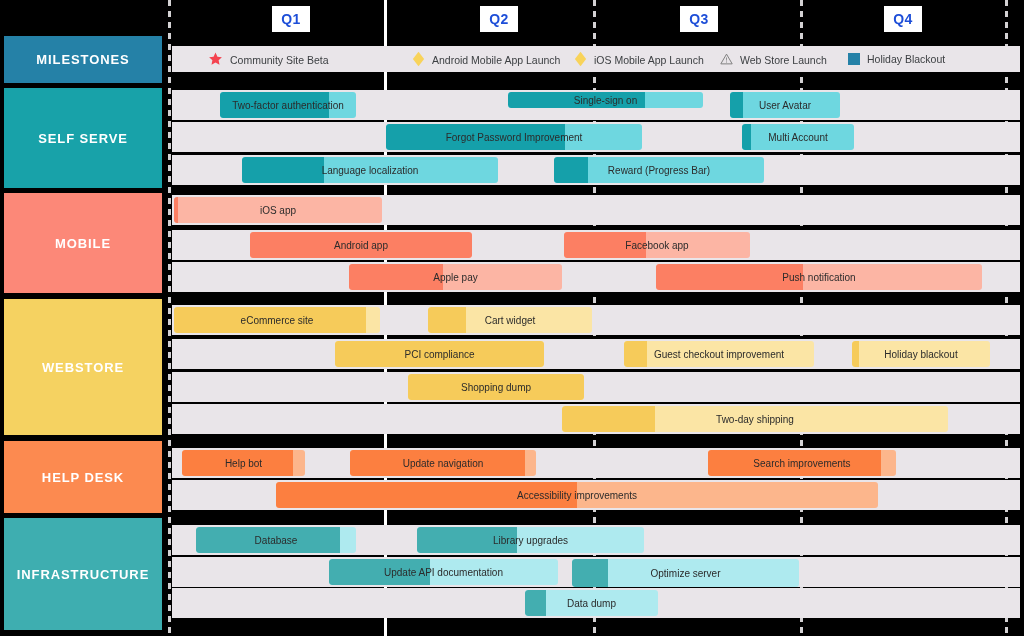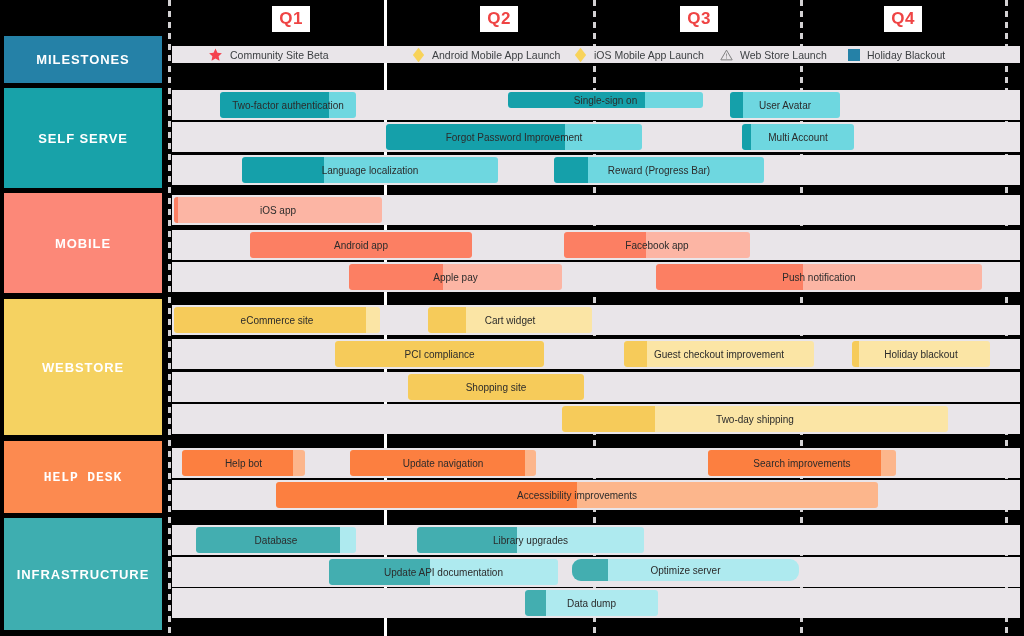--- a/index.html
+++ b/index.html
@@ -38,22 +38,22 @@
     width:856px; height:636px;
   }
 
   
   .q-head {
     position:absolute;
     top:6px;
     height:26px;
     width:38px;
     background:#ffffff;
-    color:#ef4444;
-    font-size:17px;
+    color:#1d4ed8;
+    font-size:14px;
     font-weight:700;
     display:flex;
     align-items:center;
     justify-content:center;
     letter-spacing:0.3px;
   }
 
   
   .divider {
     position:absolute;
@@ -124,39 +124,39 @@
 </head>
 <body>
 
 <div id="roadmap">
 
   <div id="lane-labels">
       <div class="lane-label" style="top: 36px; height: 47px; background: rgb(37, 129, 167);">MILESTONES</div>
       <div class="lane-label" style="top: 88px; height: 100px; background: rgb(24, 162, 169);">SELF SERVE</div>
       <div class="lane-label" style="top: 193px; height: 100px; background: rgb(252, 136, 120);">MOBILE</div>
       <div class="lane-label" style="top: 299px; height: 136px; background: rgb(245, 210, 97);">WEBSTORE</div>
-      <div class="lane-label" style="top: 441px; height: 72px; background: rgb(252, 138, 80); font-family: Liberation Mono, monospace;">HELP DESK</div>
+      <div class="lane-label" style="top: 441px; height: 72px; background: rgb(252, 138, 80);">HELP DESK</div>
       <div class="lane-label" style="top: 518px; height: 112px; background: rgb(62, 174, 176);">INFRASTRUCTURE</div>
     </div>
 
   <div id="timeline">
     <div id="dividers">
         <div class="divider dashed" style="left: 0px;"></div>
         <div class="divider solid" style="left: 216px;"></div>
         <div class="divider dashed" style="left: 425px;"></div>
         <div class="divider dashed" style="left: 632px;"></div>
         <div class="divider dashed" style="left: 837px;"></div>
       </div>
     <div id="q-heads">
         <div class="q-head" style="left: 104px;">Q1</div>
         <div class="q-head" style="left: 312px;">Q2</div>
         <div class="q-head" style="left: 512px;">Q3</div>
         <div class="q-head" style="left: 716px;">Q4</div>
       </div>
-    <div id="ms-row" class="milestone-row" style="top: 46px; height: 17px;">
+    <div id="ms-row" class="milestone-row" style="top: 46px; height: 26px;">
         <div class="milestone" style="left: 36px;">
           <span class="ms-icon">
             <svg width="15" height="15" viewBox="0 0 24 24">
               <path fill="#f4424f" d="M12 1.6l3.1 6.6 7.1.9-5.2 4.9 1.4 7.1L12 17.6 5.6 21.1 7 14 1.8 9.1l7.1-.9z"></path>
             </svg>
           </span>
           <span>Community Site Beta</span>
         </div>
         <div class="milestone" style="left: 240px;">
           <span class="ms-icon">
@@ -270,21 +270,21 @@
       <div class="bar" style="left: 456px; top: 341px; width: 190px; height: 26px; background: rgb(251, 229, 165);">
         <div class="fill" style="width: 12%; background: rgb(246, 203, 90);"></div>
         <span class="bar-text">Guest checkout improvement</span>
       </div>
       <div class="bar" style="left: 684px; top: 341px; width: 138px; height: 26px; background: rgb(251, 229, 165);">
         <div class="fill" style="width: 5%; background: rgb(246, 203, 90);"></div>
         <span class="bar-text">Holiday blackout</span>
       </div>
       <div class="bar" style="left: 240px; top: 374px; width: 176px; height: 26px; background: rgb(251, 229, 165);">
         <div class="fill" style="width: 100%; background: rgb(246, 203, 90); border-radius: 3px;"></div>
-        <span class="bar-text">Shopping site</span>
+        <span class="bar-text">Shopping dump</span>
       </div>
       <div class="bar" style="left: 394px; top: 406px; width: 386px; height: 26px; background: rgb(251, 229, 165);">
         <div class="fill" style="width: 24%; background: rgb(246, 203, 90);"></div>
         <span class="bar-text">Two-day shipping</span>
       </div>
       <div class="bar" style="left: 14px; top: 450px; width: 123px; height: 26px; background: rgb(252, 182, 140);">
         <div class="fill" style="width: 90%; background: rgb(252, 127, 64);"></div>
         <span class="bar-text">Help bot</span>
       </div>
       <div class="bar" style="left: 182px; top: 450px; width: 186px; height: 26px; background: rgb(252, 182, 140);">
@@ -304,21 +304,21 @@
         <span class="bar-text">Database</span>
       </div>
       <div class="bar" style="left: 249px; top: 527px; width: 227px; height: 26px; background: rgb(174, 234, 239);">
         <div class="fill" style="width: 44%; background: rgb(67, 174, 176);"></div>
         <span class="bar-text">Library upgrades</span>
       </div>
       <div class="bar" style="left: 161px; top: 559px; width: 229px; height: 26px; background: rgb(174, 234, 239);">
         <div class="fill" style="width: 44%; background: rgb(67, 174, 176);"></div>
         <span class="bar-text">Update  API documentation</span>
       </div>
-      <div class="bar" style="left: 404px; top: 559px; width: 227px; height: 22px; background: rgb(174, 234, 239); border-radius: 9px;">
+      <div class="bar" style="left: 404px; top: 559px; width: 227px; height: 28px; background: rgb(174, 234, 239);">
         <div class="fill" style="width: 16%; background: rgb(67, 174, 176);"></div>
         <span class="bar-text">Optimize server</span>
       </div>
       <div class="bar" style="left: 357px; top: 590px; width: 133px; height: 26px; background: rgb(174, 234, 239);">
         <div class="fill" style="width: 16%; background: rgb(67, 174, 176);"></div>
         <span class="bar-text">Data dump</span>
       </div>
     </div>
 
 </div>

